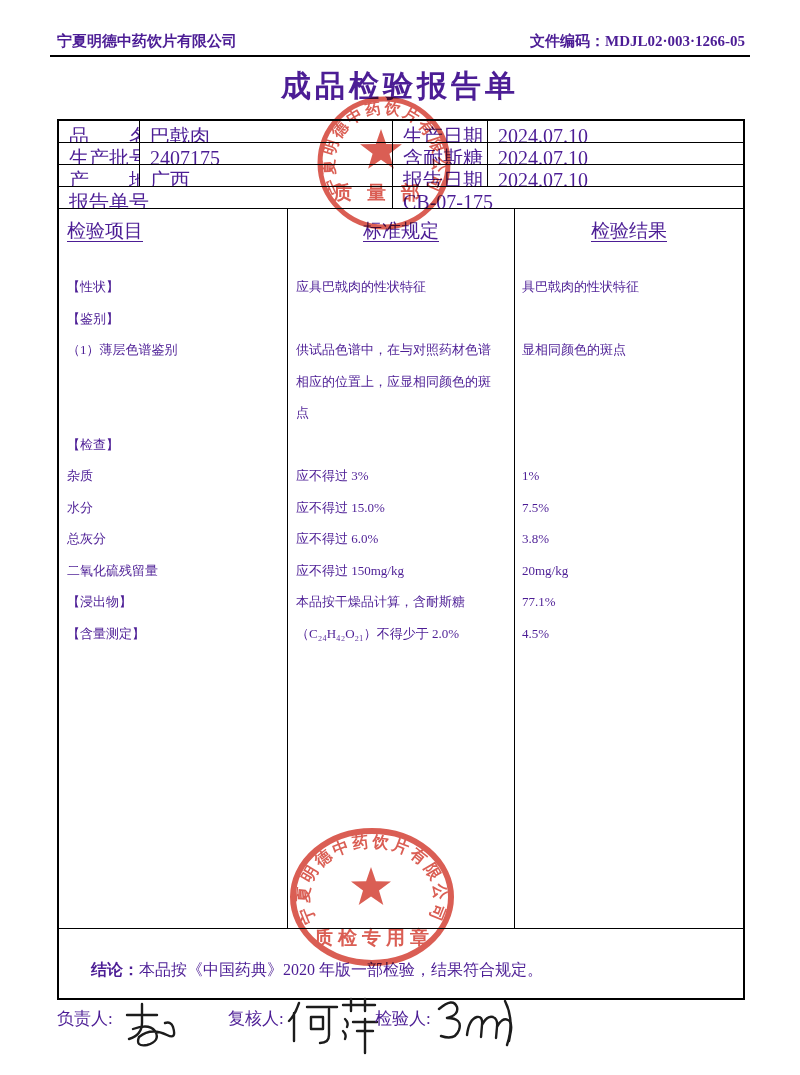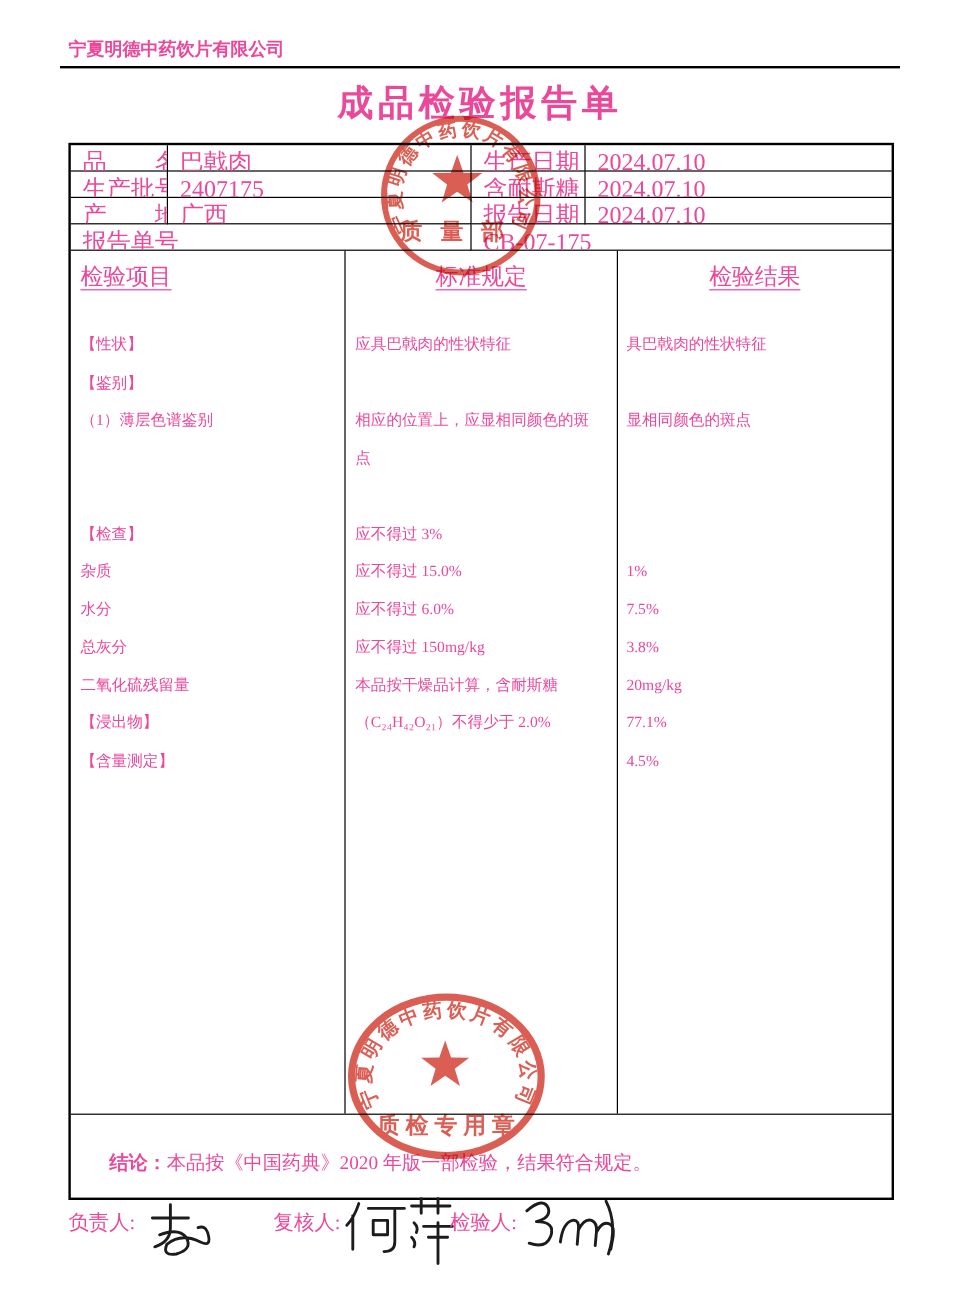--- a/index.html
+++ b/index.html
@@ -1,18 +1,18 @@
 <!DOCTYPE html>
 <html><head>
 <meta charset="utf-8">
 <style>
   html,body { margin:0; padding:0; background:#fff; }
   .page {
     position:relative; width:800px; height:1075px; background:#ffffff;
-    font-family:"Liberation Serif","DejaVu Serif",serif; color:#ec4899;
+    font-family:"Liberation Serif","DejaVu Serif",serif; color:#4c1d95;
     overflow:hidden;
   }
   
   .doc-header{ position:absolute; top:32px; left:57px; width:688px;
     display:flex; justify-content:space-between; font-size:15px; font-weight:bold; }
   .head-rule{ position:absolute; top:55px; left:50px; width:700px; border-top:2px solid #000; }
   .doc-title{ position:absolute; top:66px; left:0; width:100%; text-align:center;
     font-size:30px; font-weight:bold; letter-spacing:4px; }
 
   
@@ -51,20 +51,21 @@
   .stamp{ position:absolute; mix-blend-mode:multiply; opacity:0.87; pointer-events:none; }
   .stamp text{ font-family:"Liberation Serif","DejaVu Serif",serif; font-weight:bold; }
 </style>
 </head>
 <body>
 
 <div class="page">
 
   <div class="doc-header">
     <span>宁夏明德中药饮片有限公司</span>
+    <span>文件编码：MDJL02·003·1266-05</span>
   </div>
   <div class="head-rule"></div>
   <div class="doc-title">成品检验报告单</div>
 
   <div class="sheet">
 
     <div class="info-grid">
       <div class="cell rb">品　　名</div>
       <div class="cell rb">巴戟肉</div>
       <div class="cell rb">生产日期</div>
@@ -107,20 +108,21 @@
             <div class="tline tl-item"></div>
           </div>
       </div>
       <div class="mcol">
         <div class="mhead mh-center">
           <span>标准规定</span>
         </div>
         <div id="mcol-lines-standard">
             <div class="tline tl-standard">应具巴戟肉的性状特征</div>
             <div class="tline tl-standard"></div>
+            <div class="tline tl-standard">供试品色谱中，在与对照药材色谱</div>
             <div class="tline tl-standard">相应的位置上，应显相同颜色的斑</div>
             <div class="tline tl-standard">点</div>
             <div class="tline tl-standard"></div>
             <div class="tline tl-standard">应不得过 3%</div>
             <div class="tline tl-standard">应不得过 15.0%</div>
             <div class="tline tl-standard">应不得过 6.0%</div>
             <div class="tline tl-standard">应不得过 150mg/kg</div>
             <div class="tline tl-standard">本品按干燥品计算，含耐斯糖</div>
             <div class="tline tl-standard">（C₂₄H₄₂O₂₁）不得少于 2.0%</div>
           </div>

